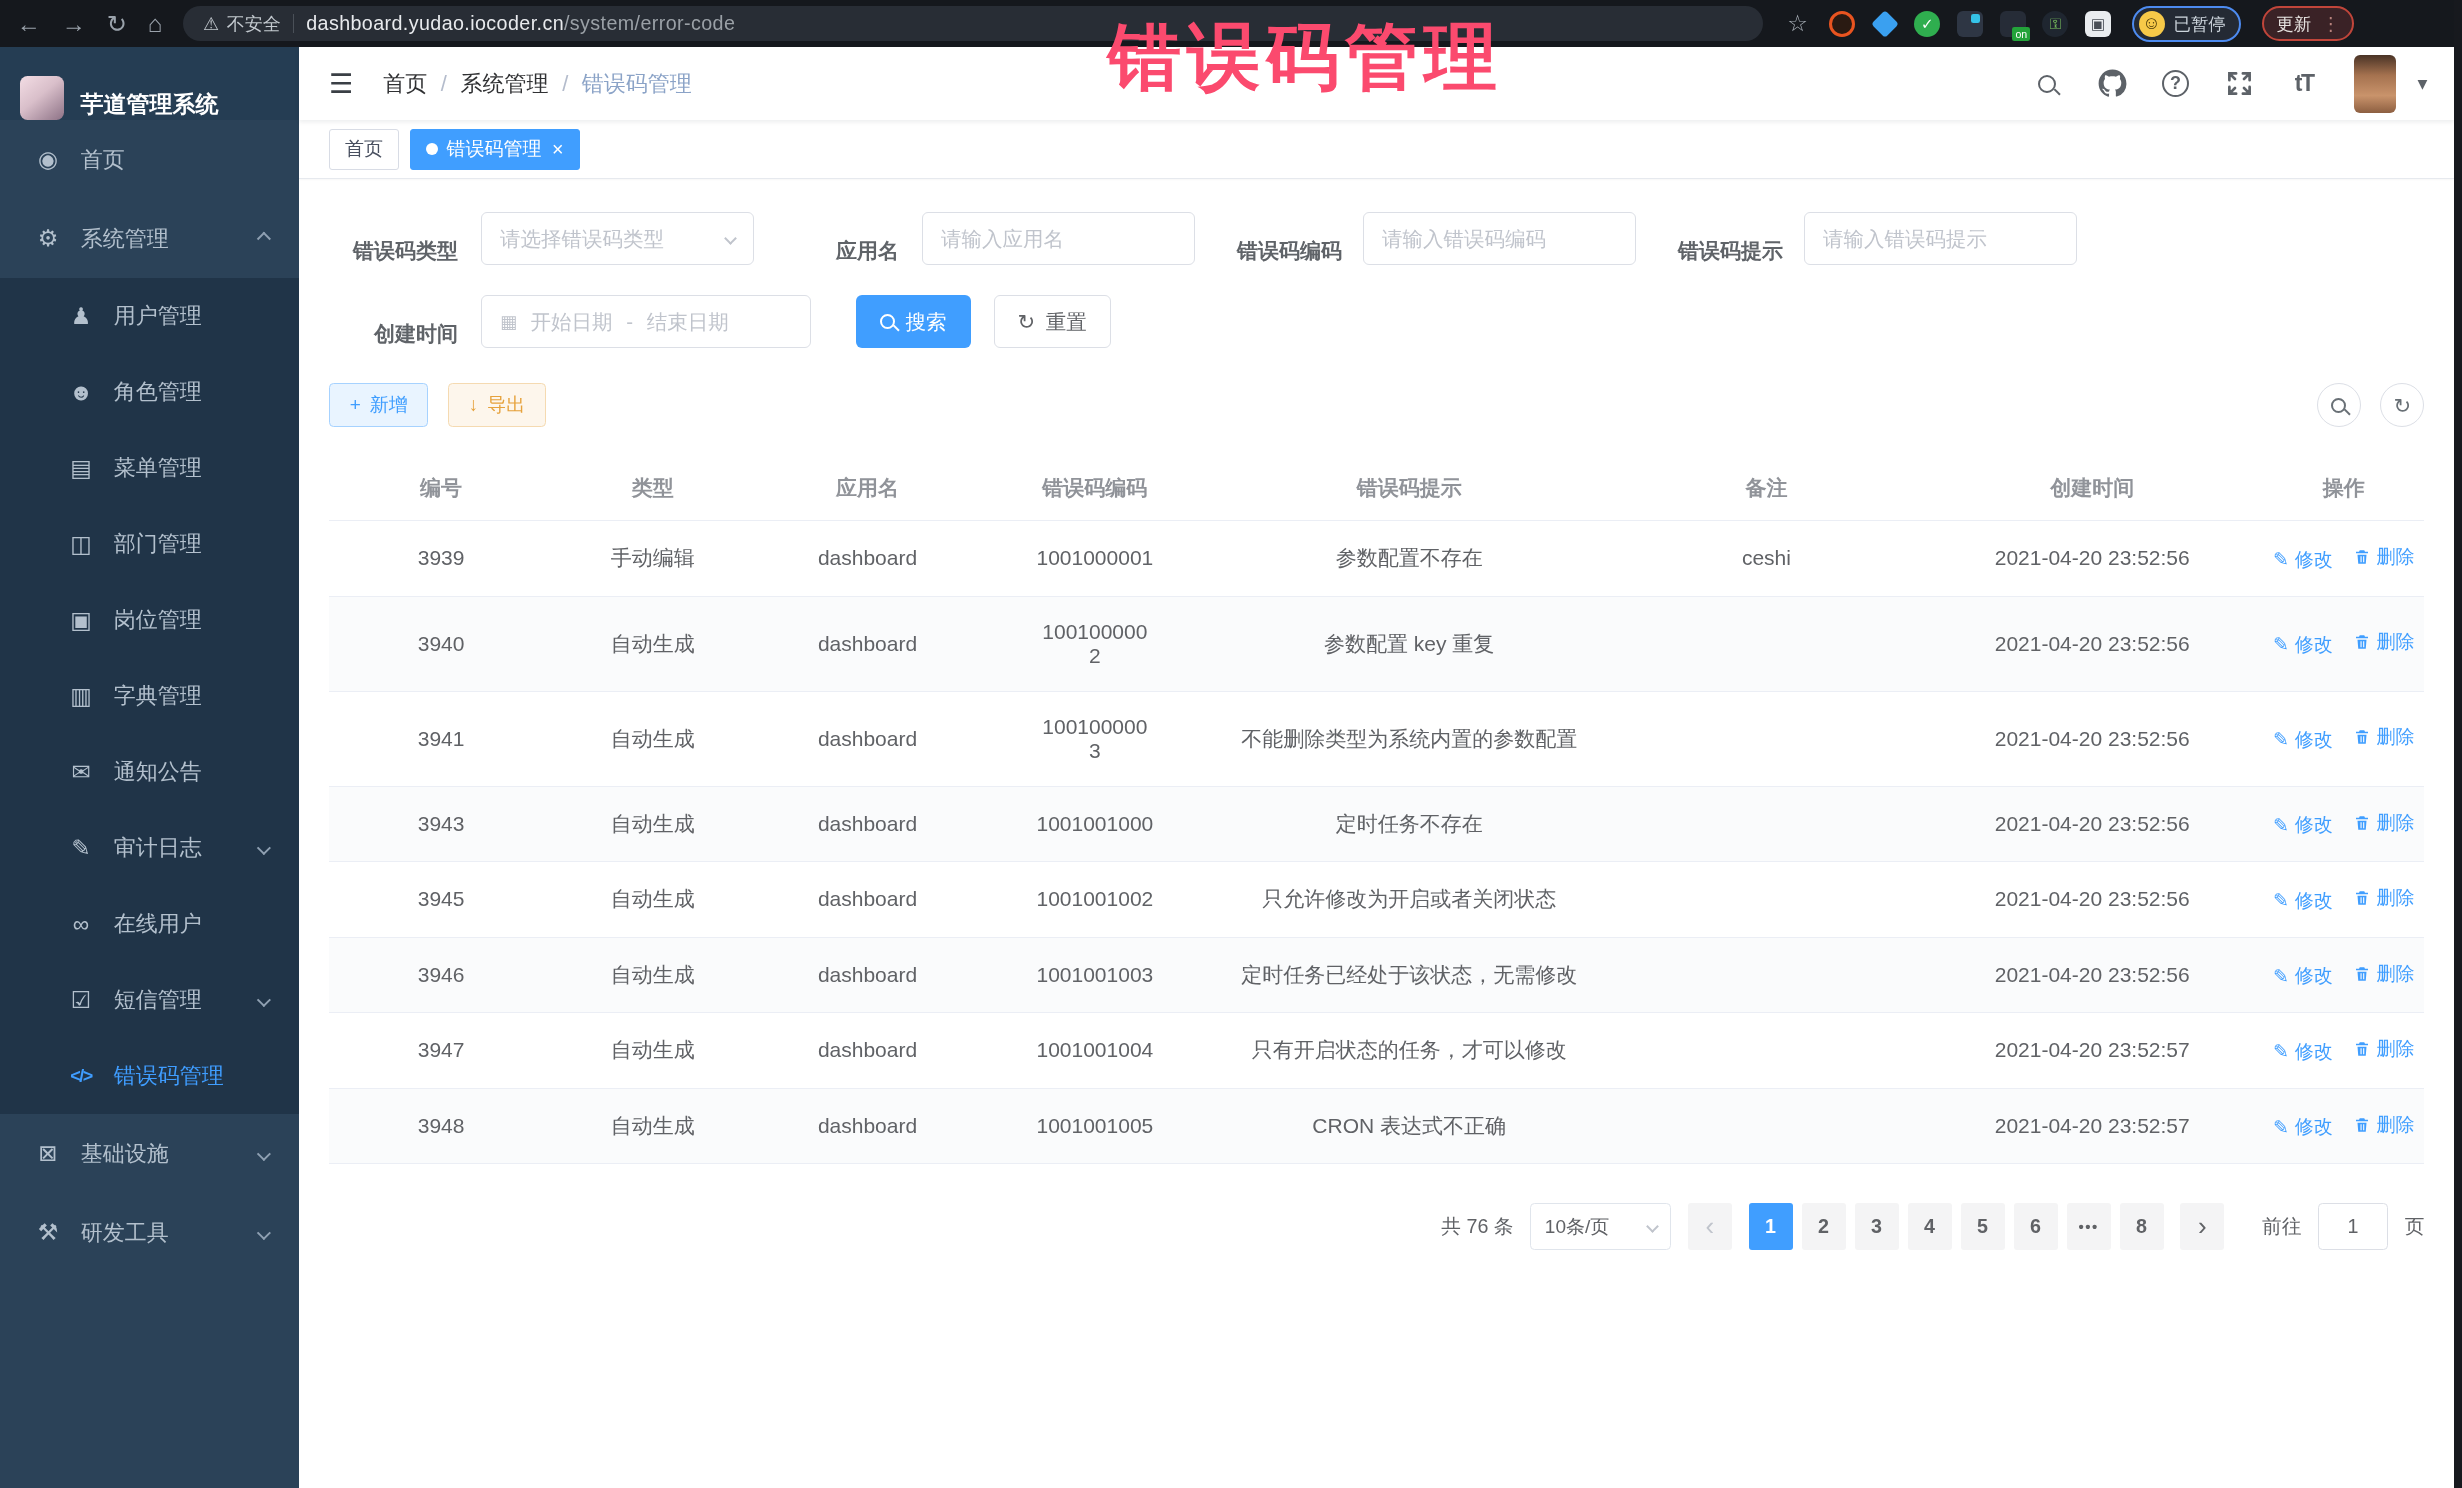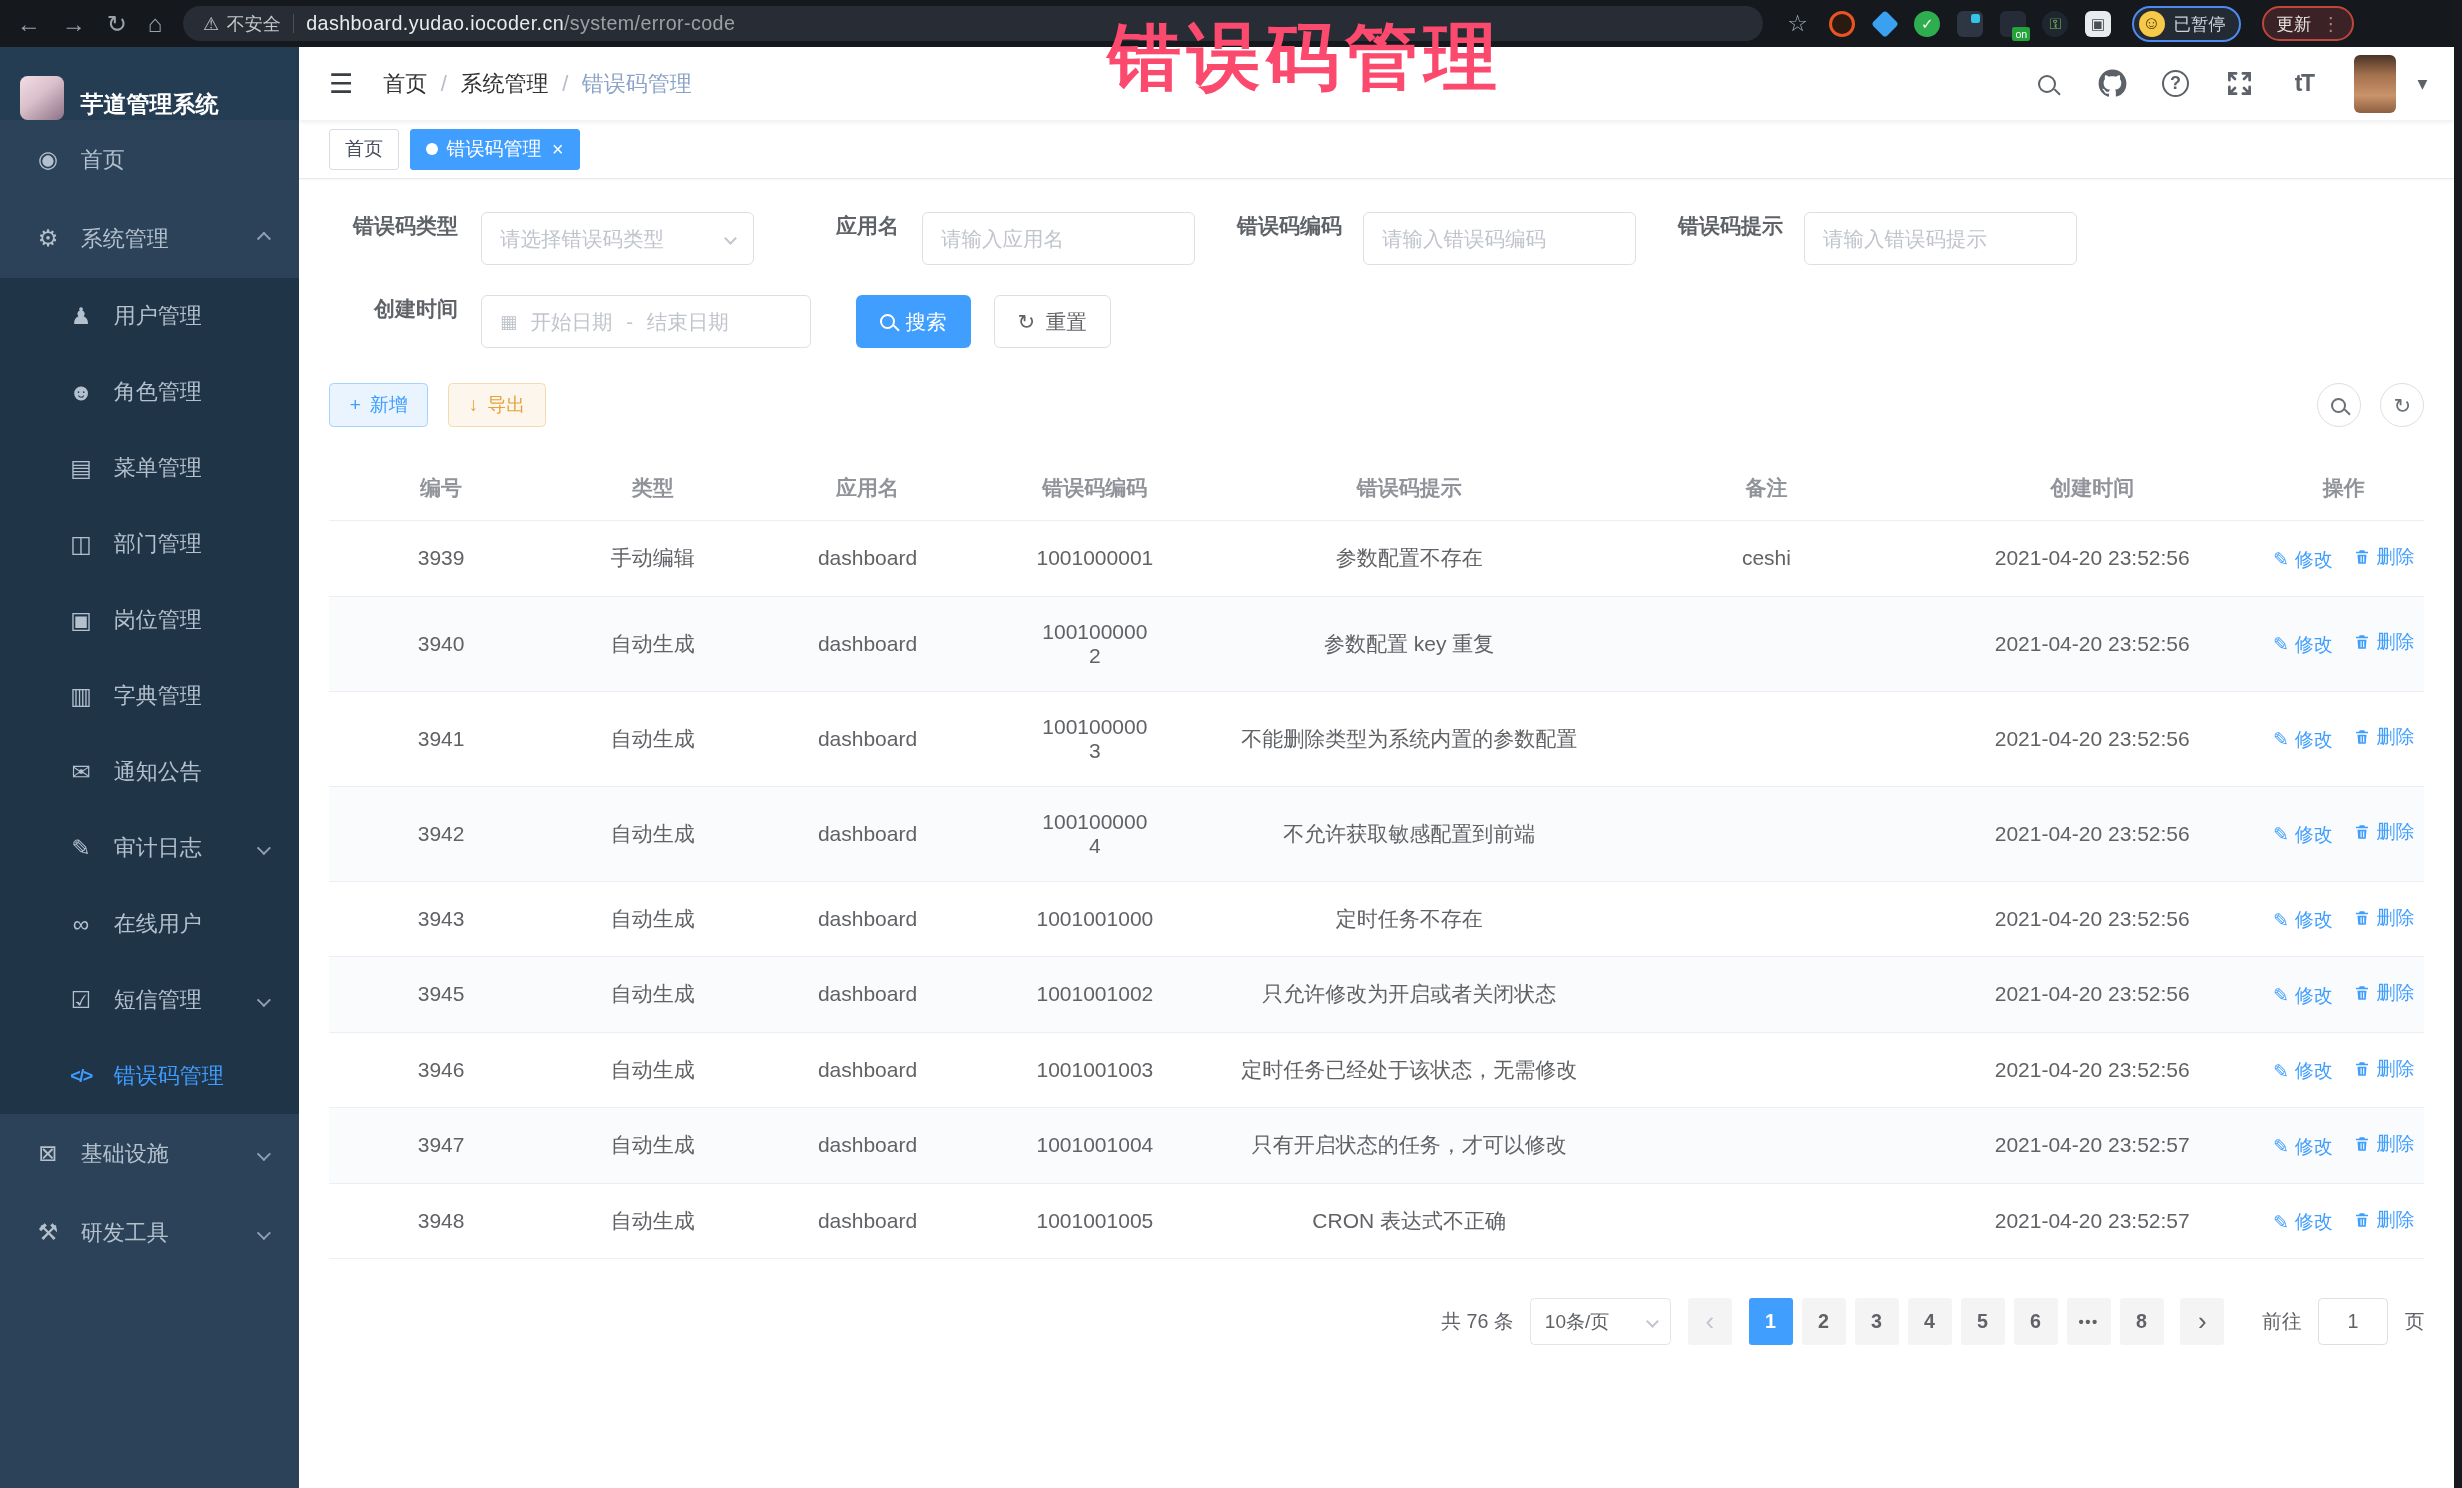--- a/index.html
+++ b/index.html
@@ -87,21 +87,21 @@
           display:flex; align-items:center; padding:0 30px; gap:10.6px; z-index:5; }
   .tag { height:41px; display:flex; align-items:center; gap:9px; padding:0 15px;
          border:0.8px solid #d8dce5; border-radius:3px; background:#fff; color:#495060; font-size:19px; }
   .tag.active { background:#409eff; border-color:#409eff; color:#fff; }
   .tag-dot { width:12px; height:12px; border-radius:50%; background:#fff; }
   .tag-close { font-size:19.7px; margin-left:1.5px; }
 
   
   .content { position:absolute; left:299px; top:179px; right:7.6px; bottom:0; background:#fff;
              padding:33px 30px 0 30px; }
-  .filter-row { display:flex; align-items:flex-start; }
+  .filter-row { display:flex; align-items:flex-end; }
   .filter-row.r1 { margin-bottom:30px; }
   .f-label { font-size:21px; color:#5f6368; font-weight:bold; white-space:nowrap; }
   .ctl { height:53px; border:0.8px solid #dcdfe6; border-radius:6px; background:#fff;
          display:flex; align-items:center; padding:0 18px; color:#c0c4cc; font-size:20.5px; }
   .ctl input { border:none; outline:none; width:100%; font-size:20.5px; color:#606266;
                font-family:inherit; background:transparent; }
   .ctl input::placeholder { color:#c0c4cc; }
   .sel-chevron { margin-left:auto; width:9px; height:9px;
                  border-right:2.3px solid #c0c4cc; border-bottom:2.3px solid #c0c4cc; transform:rotate(45deg); }
   .w390 { width:273px; }
@@ -425,33 +425,20 @@
             <td>100100000
 3</td>
             <td>不能删除类型为系统内置的参数配置</td>
             <td></td>
             <td>2021-04-20 23:52:56</td>
             <td><span class="op-link"><span>✎</span><span>修改</span></span><span class="op-link"><svg width="18" height="18" viewBox="0 0 24 24" fill="currentColor">
                   <path d="M9 3h6l1 2h4v2H4V5h4l1-2zm-3 6h12l-1 12H7L6 9zm4 2v8h1.5v-8H10zm3.5 0v8H15v-8h-1.5z"></path>
                 </svg><span>删除</span></span></td>
           </tr>
           <tr>
-            <td>3942</td>
-            <td>自动生成</td>
-            <td>dashboard</td>
-            <td>100100000
-4</td>
-            <td>不允许获取敏感配置到前端</td>
-            <td></td>
-            <td>2021-04-20 23:52:56</td>
-            <td><span class="op-link"><span>✎</span><span>修改</span></span><span class="op-link"><svg width="18" height="18" viewBox="0 0 24 24" fill="currentColor">
-                  <path d="M9 3h6l1 2h4v2H4V5h4l1-2zm-3 6h12l-1 12H7L6 9zm4 2v8h1.5v-8H10zm3.5 0v8H15v-8h-1.5z"></path>
-                </svg><span>删除</span></span></td>
-          </tr>
-          <tr>
             <td>3943</td>
             <td>自动生成</td>
             <td>dashboard</td>
             <td>1001001000</td>
             <td>定时任务不存在</td>
             <td></td>
             <td>2021-04-20 23:52:56</td>
             <td><span class="op-link"><span>✎</span><span>修改</span></span><span class="op-link"><svg width="18" height="18" viewBox="0 0 24 24" fill="currentColor">
                   <path d="M9 3h6l1 2h4v2H4V5h4l1-2zm-3 6h12l-1 12H7L6 9zm4 2v8h1.5v-8H10zm3.5 0v8H15v-8h-1.5z"></path>
                 </svg><span>删除</span></span></td>

